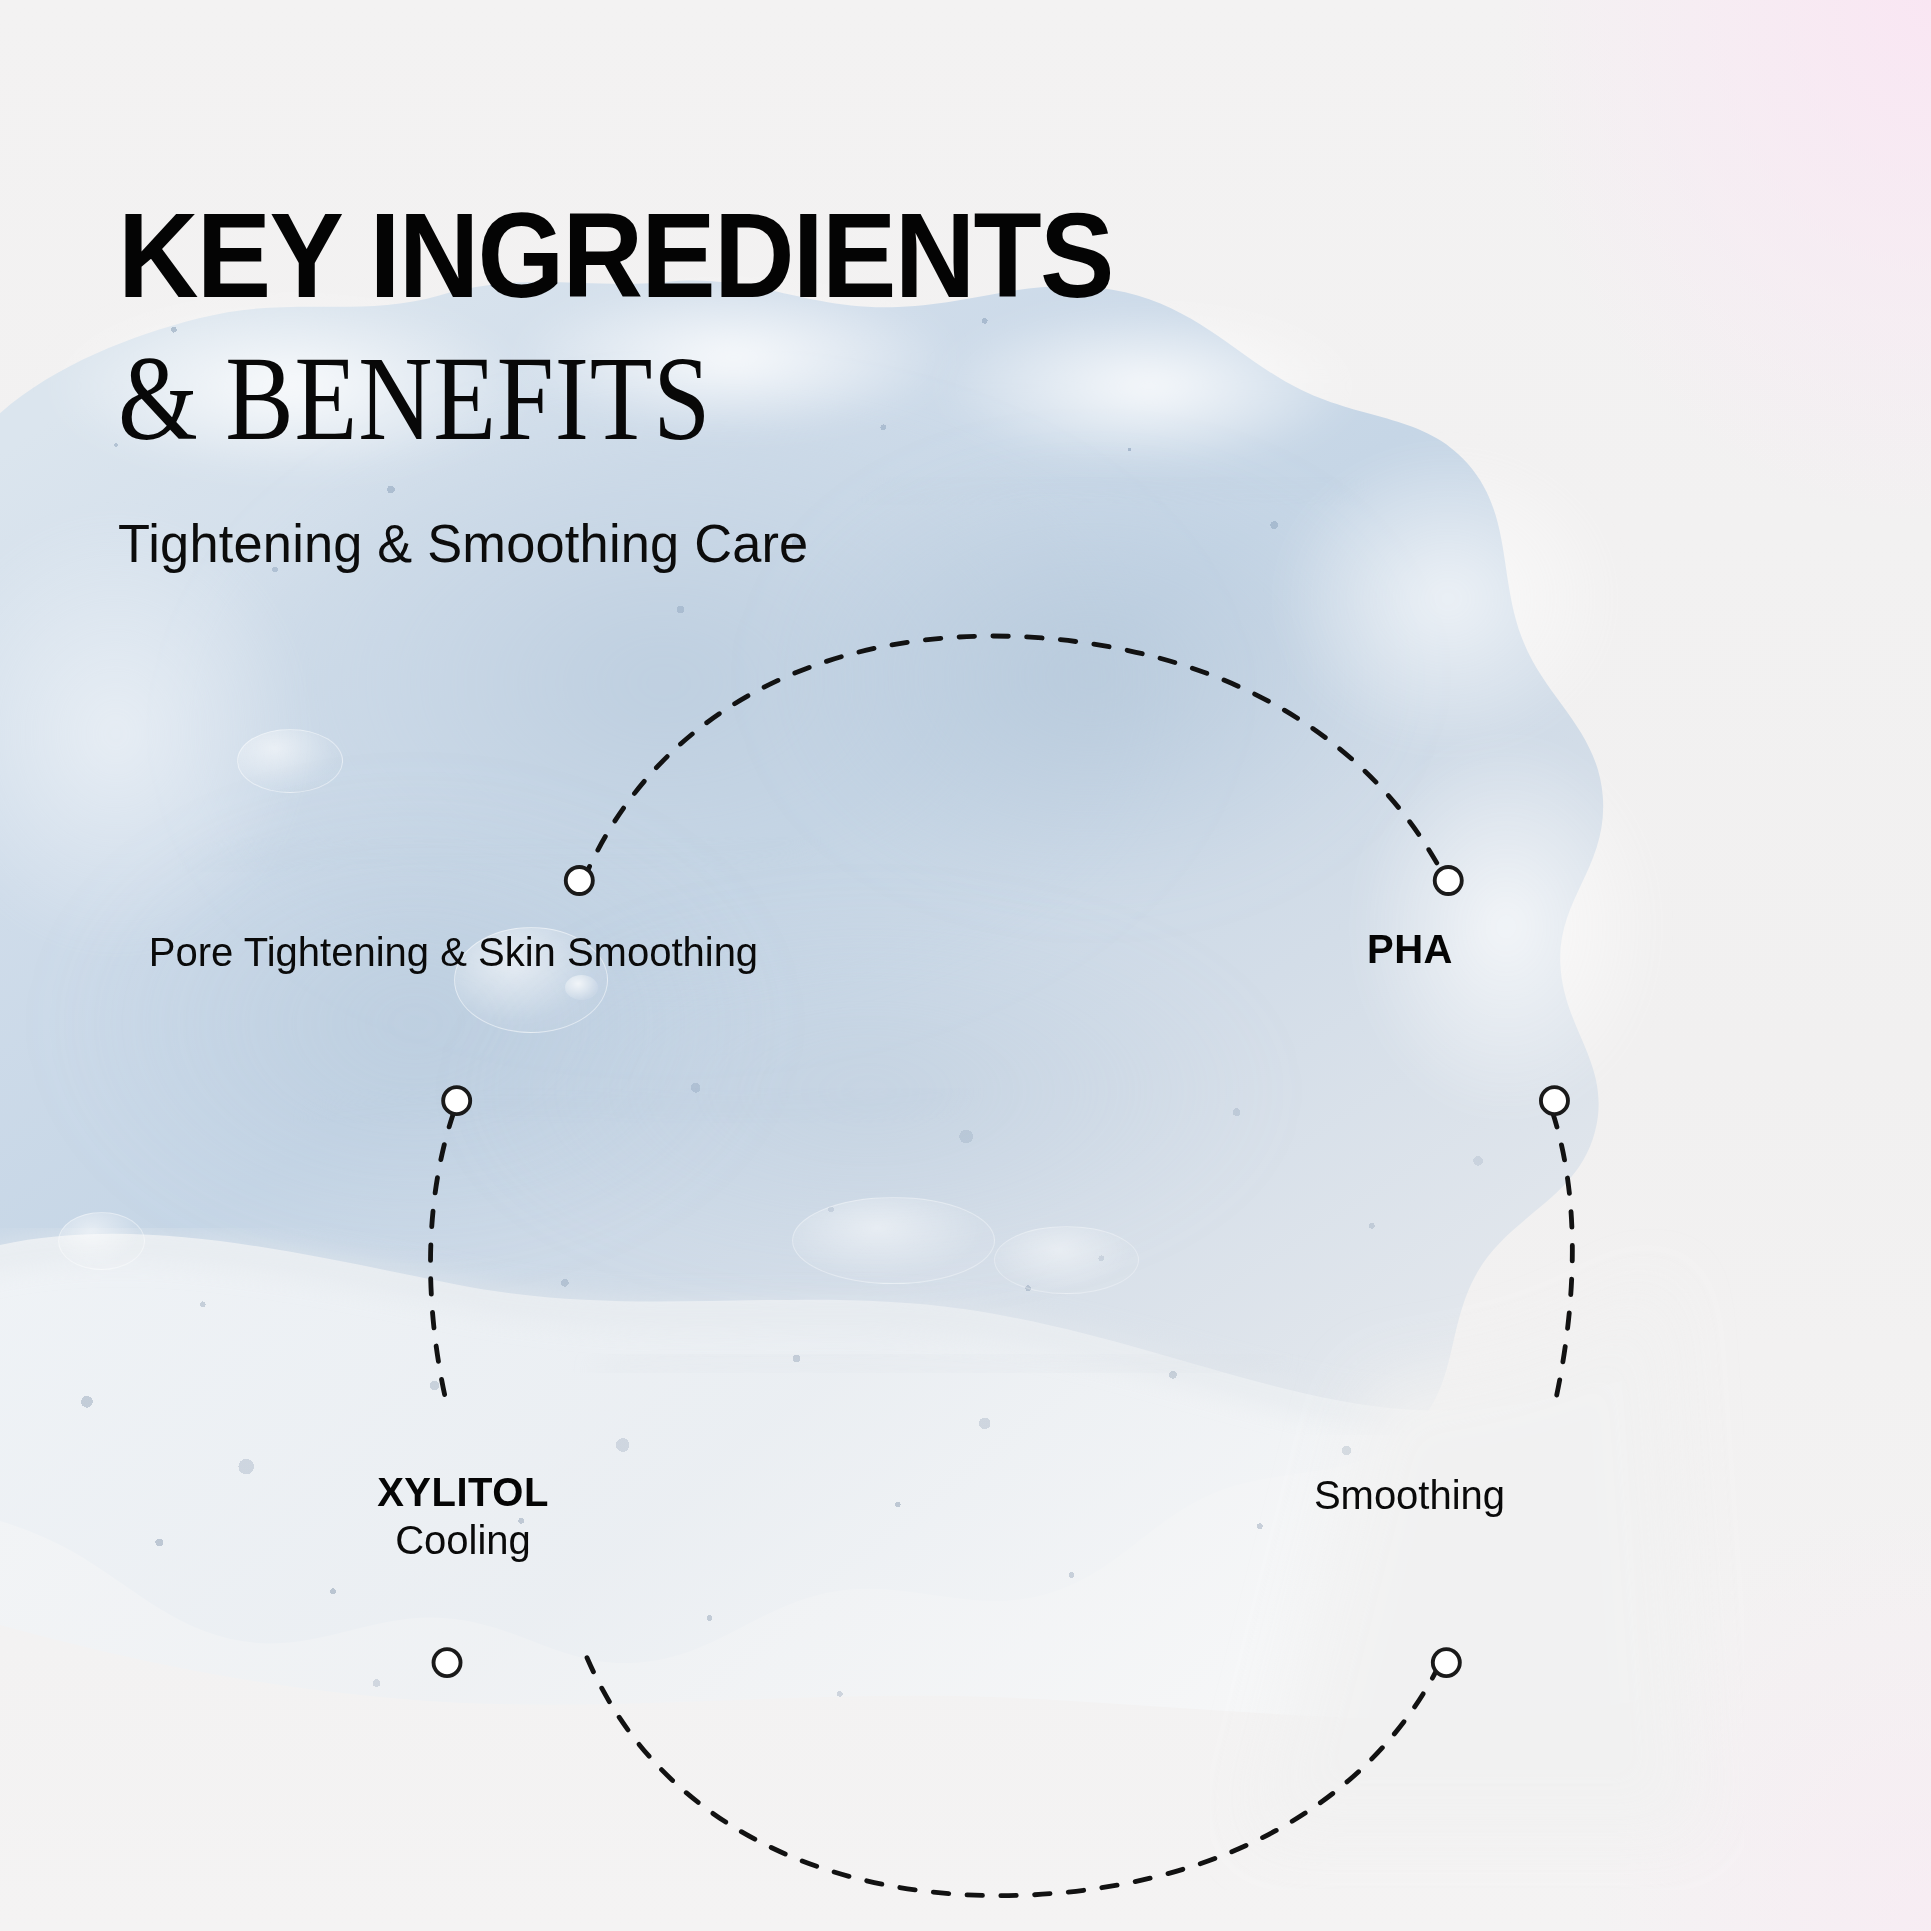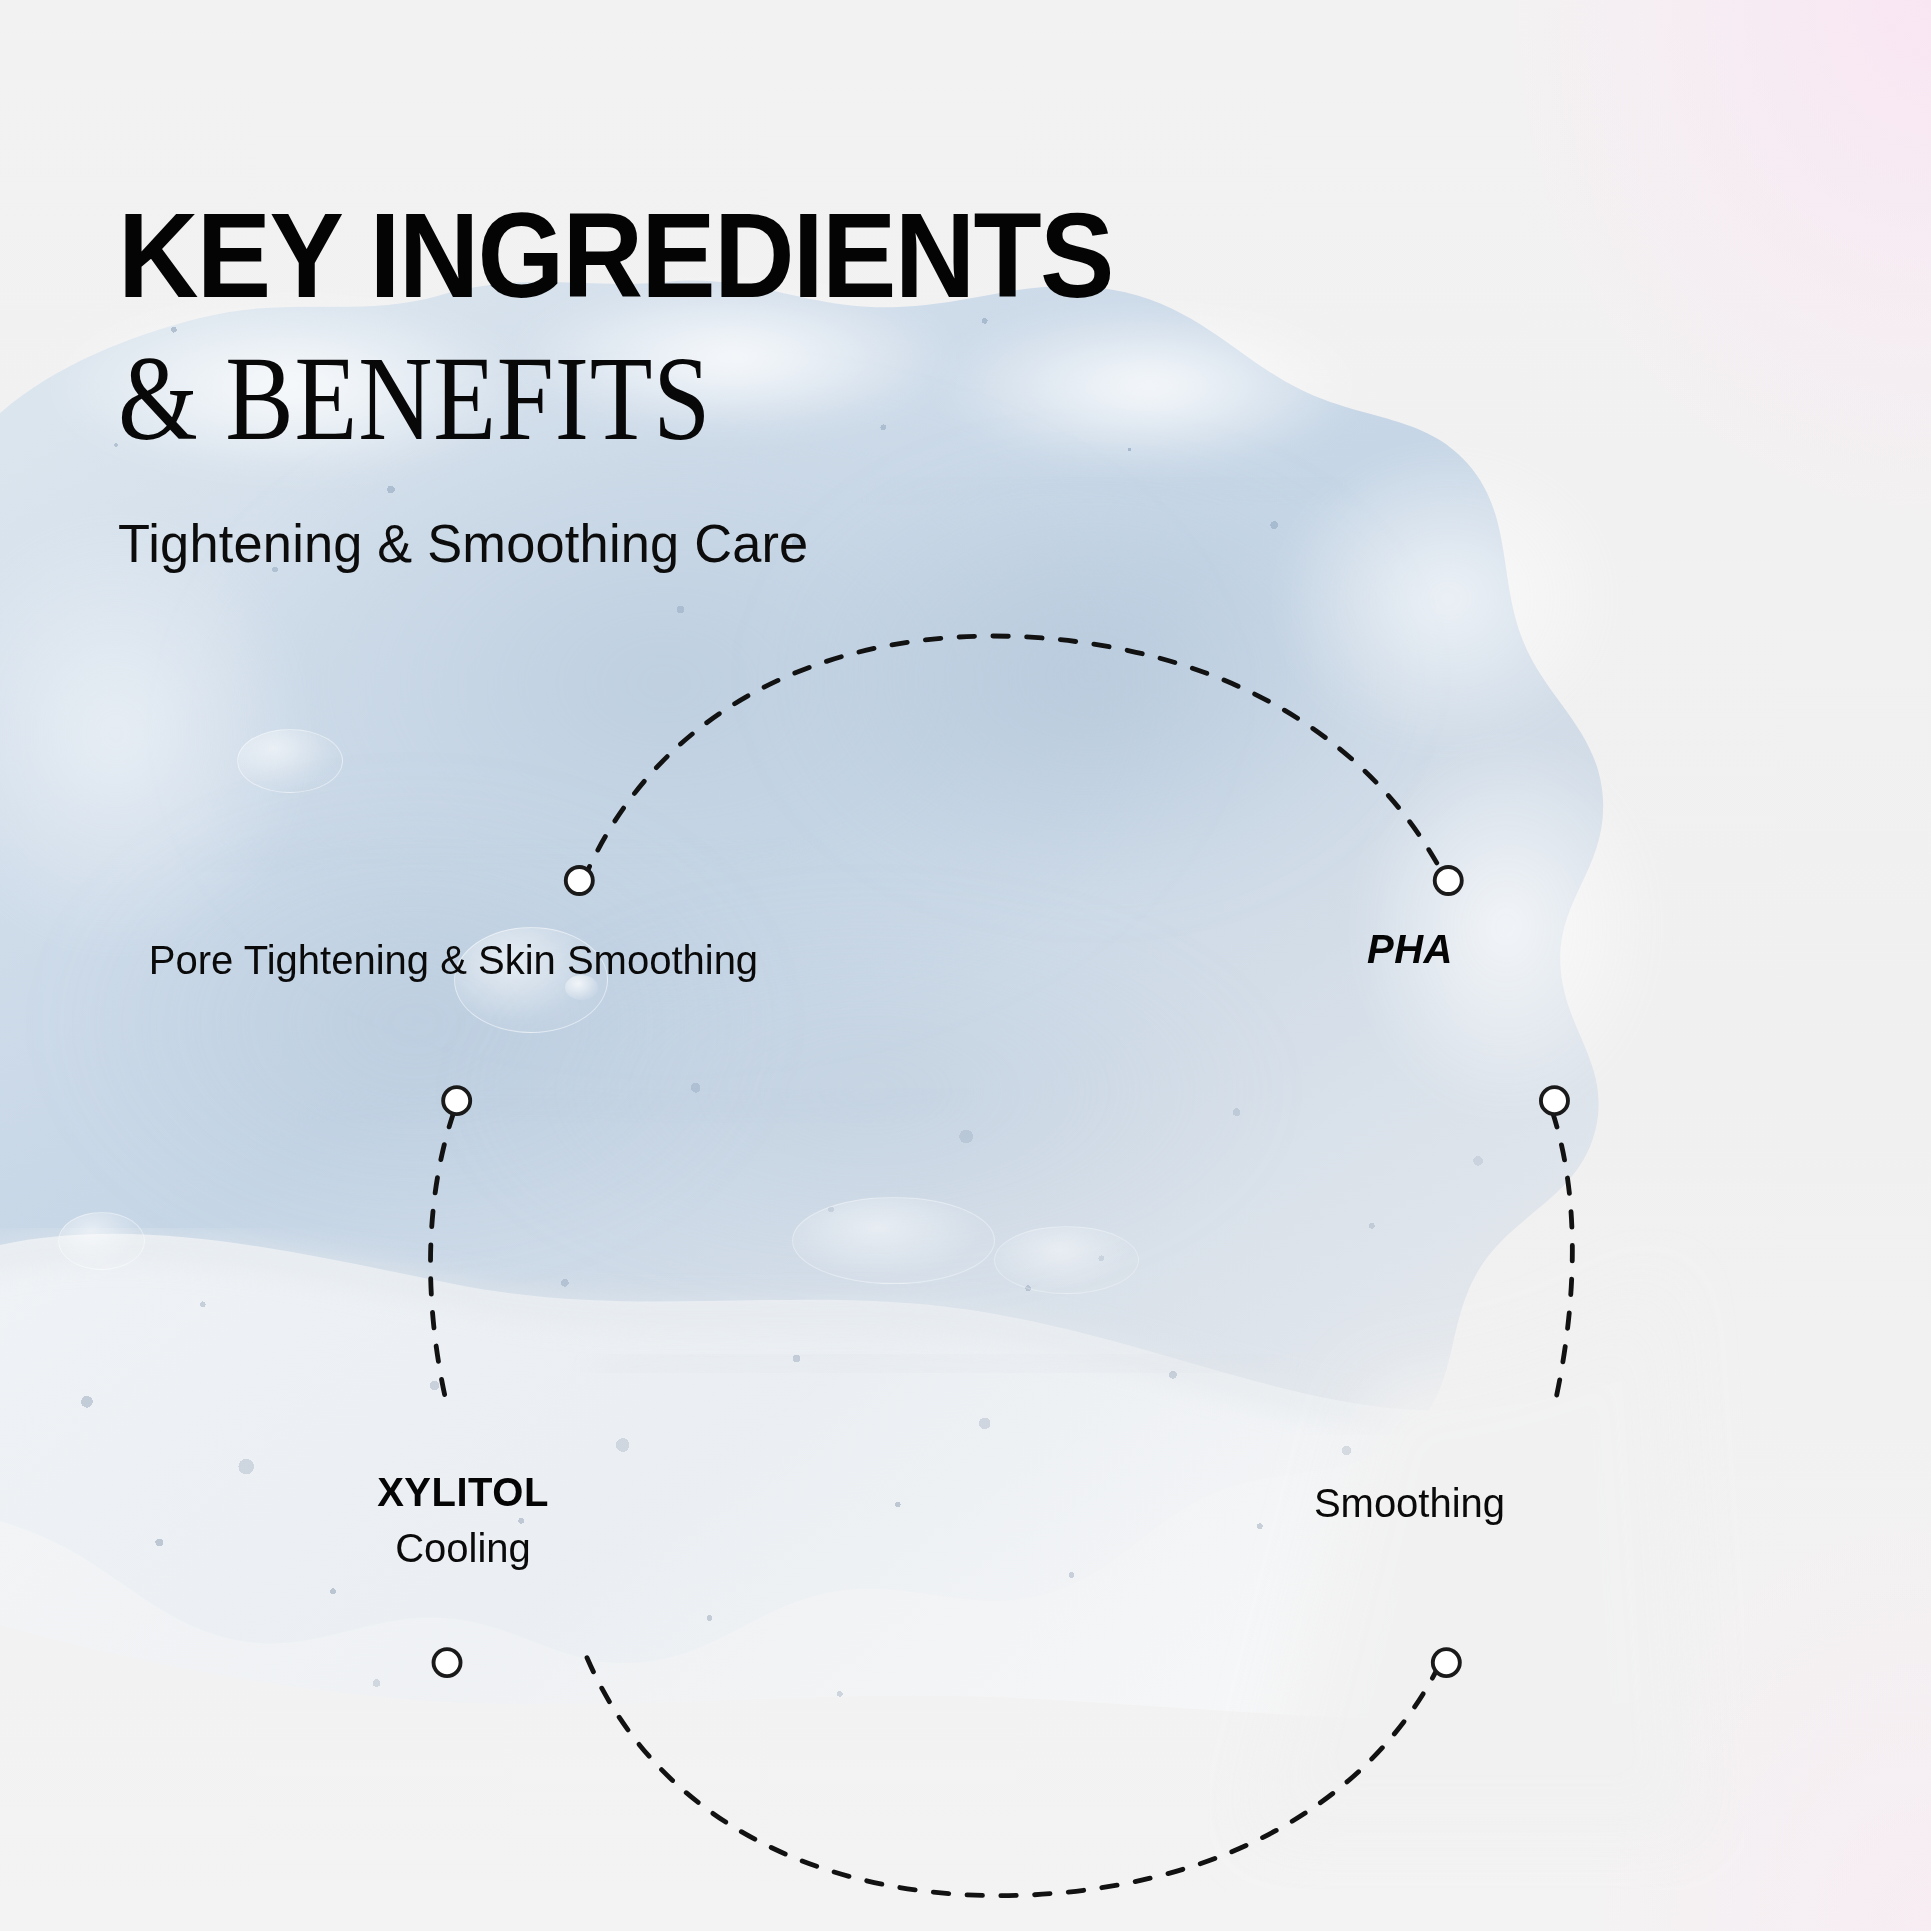--- a/index.html
+++ b/index.html
@@ -132,26 +132,26 @@
     letter-spacing:0.5px;
     color:#050505;
     white-space:nowrap;
   }
   .ing-benefit{
     font-family:"Liberation Sans", sans-serif;
     font-weight:400;
     font-size:40px;
     letter-spacing:0px;
     color:#0a0a0a;
-    margin-top:11px;
+    margin-top:3px;
     white-space:nowrap;
   }
 
   #ing-retinol { left:106px;  top:927px;  width:695px; }
-  #ing-pha     { left:1217px; top:927px;  width:386px;font-style:italic; }
+  #ing-pha     { left:1217px; top:927px;  width:386px; }
   #ing-xylitol { left:241px;  top:1470px; width:444px; }
   #ing-ha      { left:1033px; top:1470px; width:753px; }
 </style>
 </head>
 <body>
 
 <div id="bg-base"></div>
 
 <div id="blob-wrap">
   <svg viewBox="0 0 2000 2000" xmlns="http://www.w3.org/2000/svg" aria-hidden="true">

